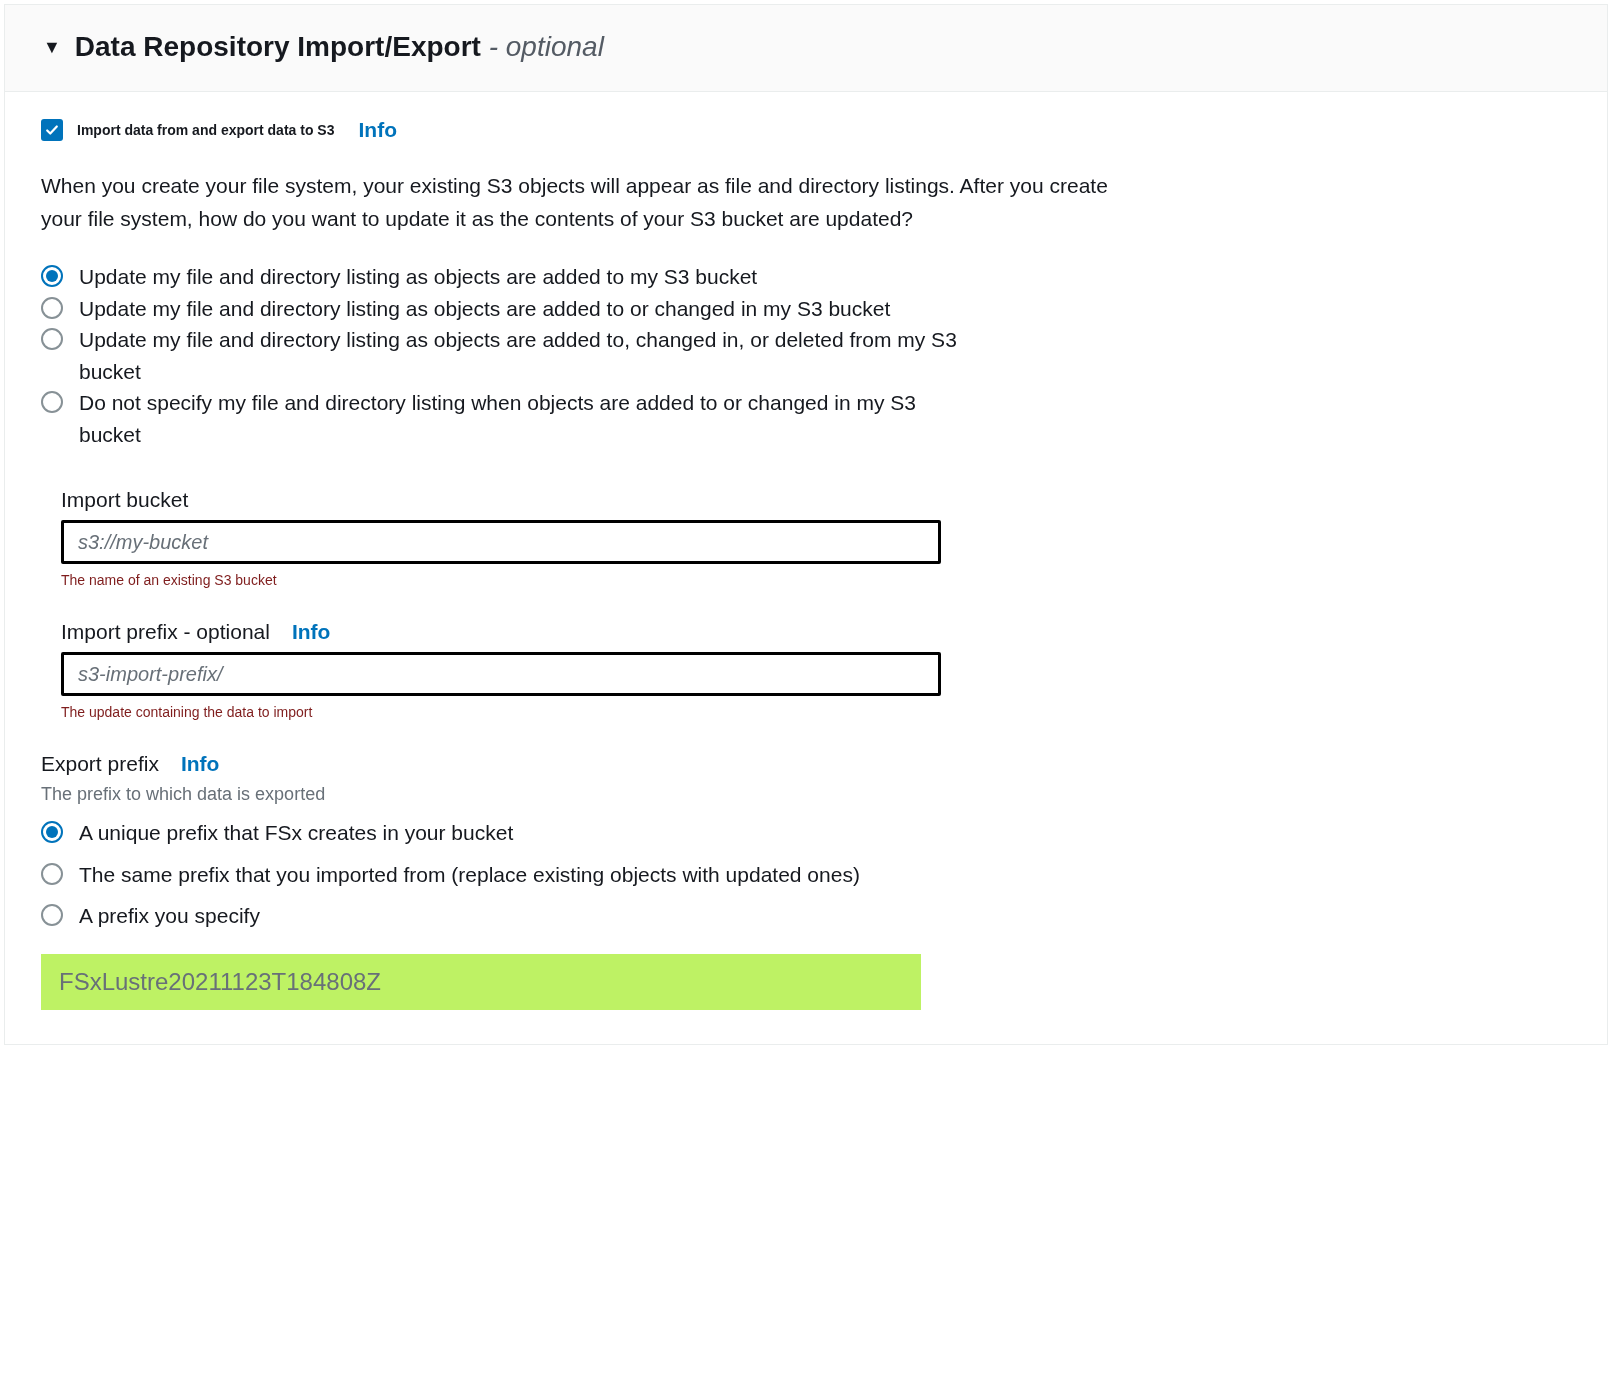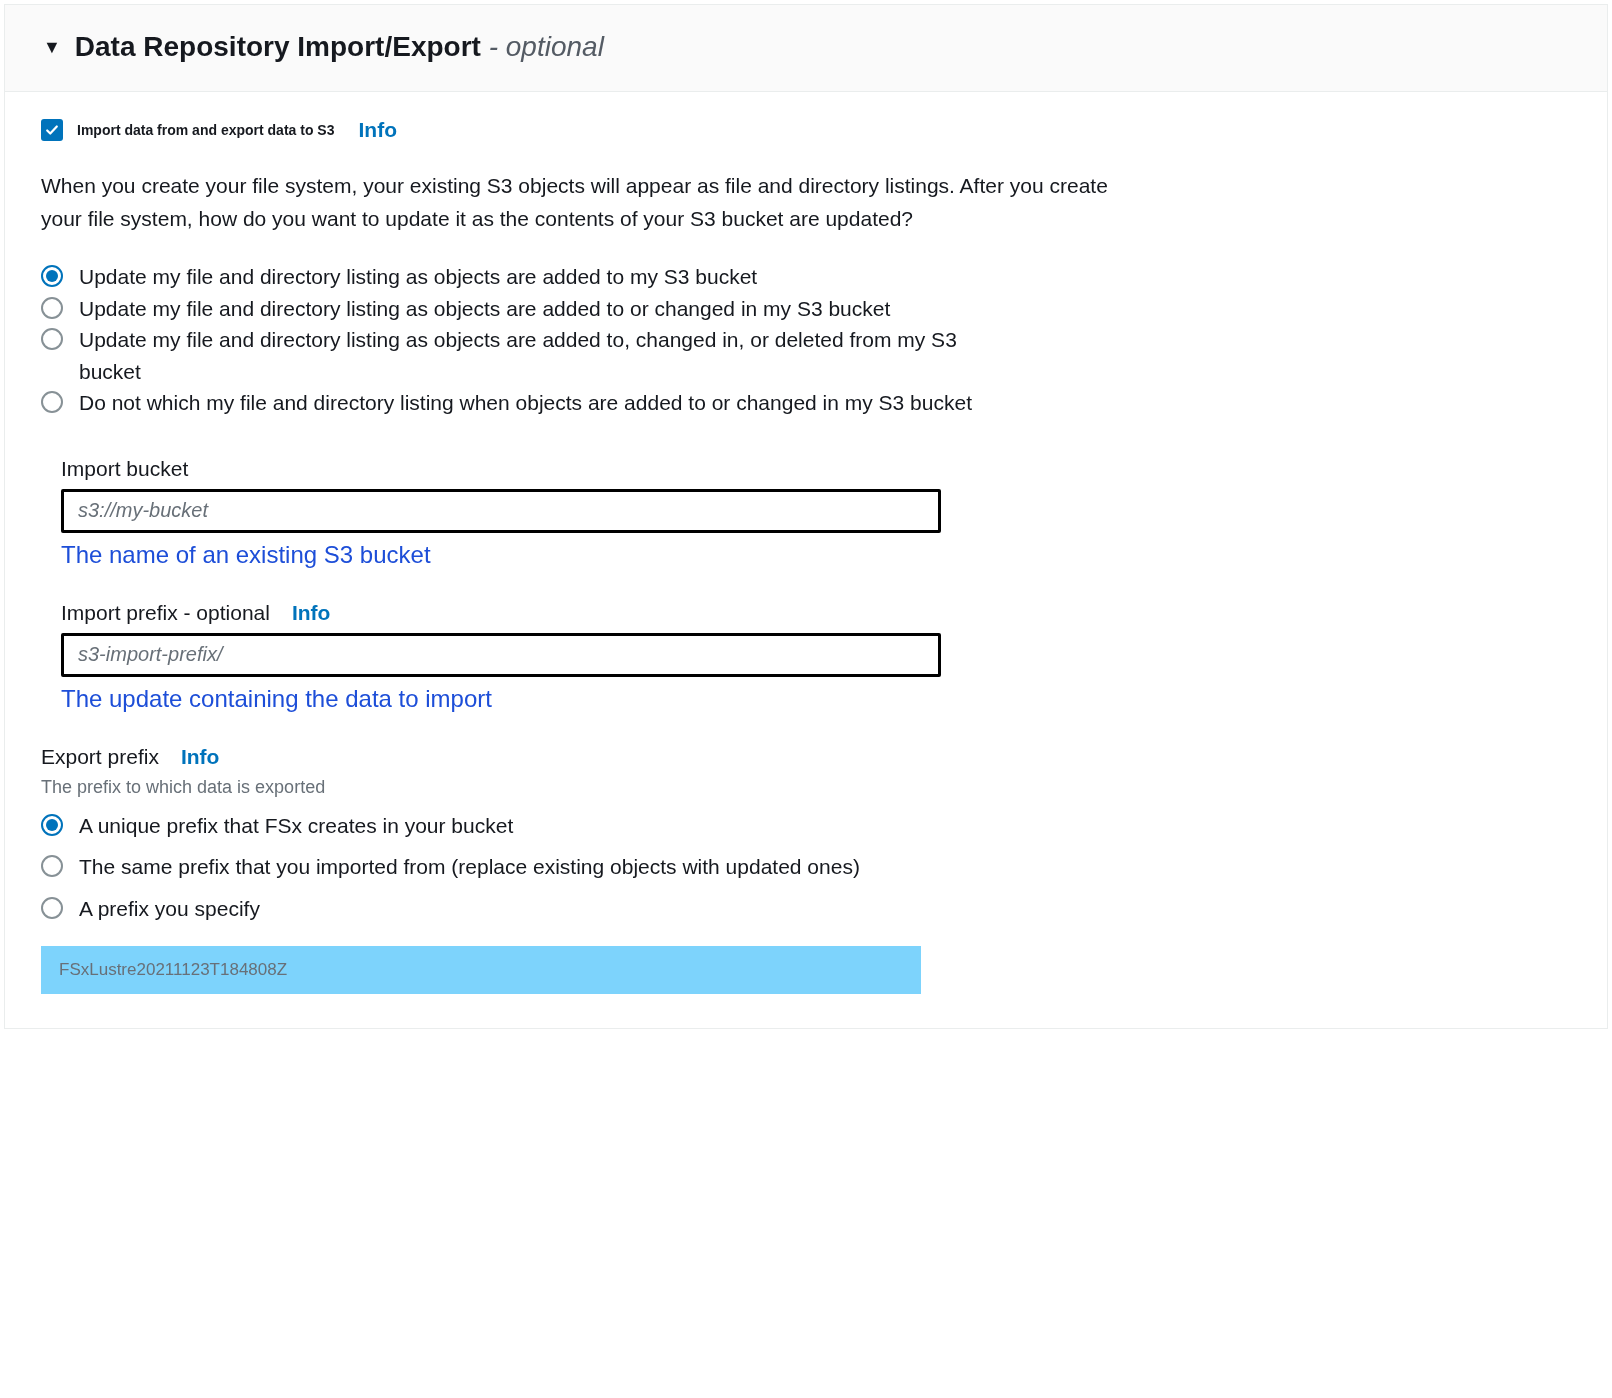--- a/index.html
+++ b/index.html
@@ -138,44 +138,44 @@
       font-size: 20px;
       font-style: italic;
       color: #16191f;
       outline: none;
     }
     .text-input::placeholder {
       color: #687078;
       font-style: italic;
     }
     .helper-text {
-      font-size: 24px;
-      color: #1d4ed8;
+      font-size: 14px;
+      color: #7f1d1d;
       margin-top: 8px;
     }
     .export-section .section-label {
       font-size: 21px;
       color: #16191f;
     }
     .export-section .sub-helper {
       font-size: 18px;
       color: #687078;
       margin-top: 4px;
       margin-bottom: 12px;
     }
     .export-radio-group {
       display: flex;
       flex-direction: column;
       gap: 10px;
       margin-bottom: 22px;
     }
     .export-value-box {
-      background: #7dd3fc;
+      background: #bef264;
       padding: 14px 18px;
-      font-size: 17px;
+      font-size: 24px;
       color: #687078;
       max-width: 880px;
     }
   </style>
 </head>
 <body>
 
 <div class="panel">
 
   <div class="panel-header">
@@ -207,21 +207,21 @@
       <div class="radio-row">
         <div class="awsui-radio"></div>
         <span class="radio-label">Update my file and directory listing as objects are added to or changed in my S3 bucket</span>
       </div>
       <div class="radio-row">
         <div class="awsui-radio"></div>
         <span class="radio-label">Update my file and directory listing as objects are added to, changed in, or deleted from my S3 bucket</span>
       </div>
       <div class="radio-row">
         <div class="awsui-radio"></div>
-        <span class="radio-label">Do not which my file and directory listing when objects are added to or changed in my S3 bucket</span>
+        <span class="radio-label">Do not specify my file and directory listing when objects are added to or changed in my S3 bucket</span>
       </div>
     </div>
 
     <div class="form-field">
       <div class="form-label-row">
         <span class="form-label">Import bucket</span>
       </div>
       <input type="text" class="text-input" placeholder="s3://my-bucket" style="">
       <div class="helper-text">The name of an existing S3 bucket</div>
     </div>

